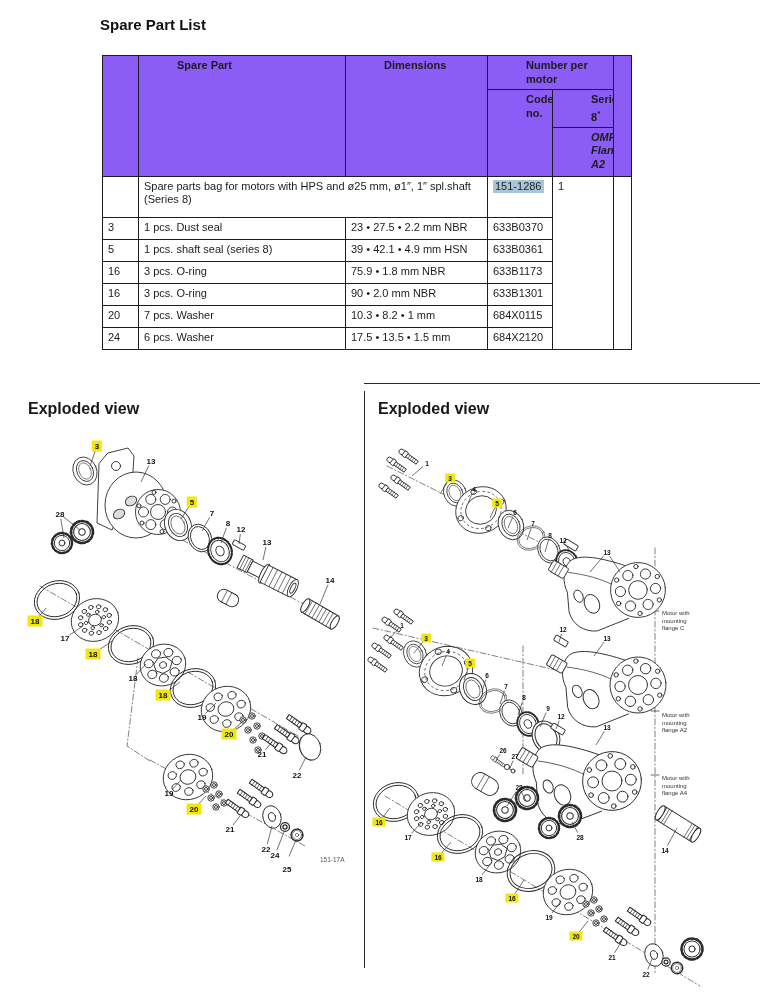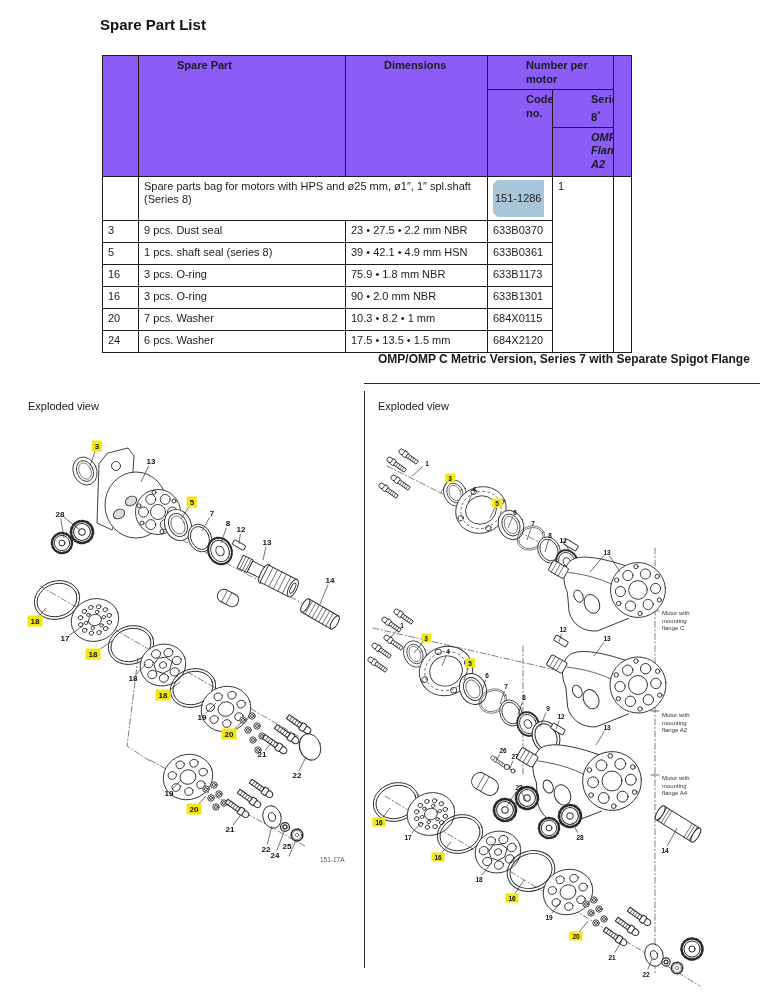--- a/index.html
+++ b/index.html
@@ -9,28 +9,28 @@
   
   table.spares{position:absolute;left:102px;top:55px;border-collapse:collapse;table-layout:fixed;
                width:529px;font-size:11px;}
   table.spares th,table.spares td{border:1.2px solid #1c1c1c;padding:3px 5px;vertical-align:top;
                text-align:left;font-size:11px;line-height:13.5px;overflow:hidden;}
   table.spares th{background:#8b5cf6;font-weight:bold;padding-left:38px;}
   tr.hdr1 th{height:16px;}
   tr.hdr2 th{height:18px;margin-left:9px;}
   tr.hdr3 th{height:42px;font-style:italic;}
   tr.bagrow td{height:34px;}
-  tbody tr td{height:15px;border-radius:20px;}
-  .code-hl{background:var(--table-hl,#a9c5d9);padding:12px 2px;display:inline-block;}
+  tbody tr td{height:15px;}
+  .code-hl{background:var(--table-hl,#a9c5d9);padding:0 2px;display:inline-block;}
   sup{font-size:8px;}
   
   .sec-title{position:absolute;top:352px;font-size:12px;font-weight:bold;white-space:nowrap;color:#181818;}
   .sec-title.left{left:23px;}
   .sec-title.right{left:378px;}
-  .exploded{position:absolute;top:400px;font-size:11px;font-weight:normal;color:#181818;}
+  .exploded{position:absolute;top:400px;font-size:16px;font-weight:bold;color:#181818;}
   .exploded.left{left:28px;}
   .exploded.right{left:378px;}
   .rule-h{position:absolute;left:364px;top:383px;width:396px;height:0;border-top:1.4px solid #2a2a2a;}
   .divider-v{position:absolute;left:364px;top:391px;width:0;height:577px;border-left:1.4px solid #2a2a2a;}
   
   svg.diagram{position:absolute;z-index:1;}
   #svg-left{left:15px;top:398px;}
   #svg-right{left:365px;top:398px;}
   #leader-svg{position:absolute;left:0;top:0;z-index:5;pointer-events:none;}
   #label-layer{position:absolute;left:0;top:0;width:760px;height:1000px;z-index:6;pointer-events:none;}
@@ -79,21 +79,21 @@
       <tr class="bagrow">
         <td></td>
         <td colspan="2">Spare parts bag for motors with HPS and ø25 mm, ø1″, 1″ spl.shaft (Series 8)</td>
         <td><span class="code-hl">151-1286</span></td>
         <td rowspan="7">1</td>
         <td rowspan="7"></td>
       </tr>
 
     <tr>
           <td>3</td>
-          <td>9 pcs. Dust seal</td>
+          <td>1 pcs. Dust seal</td>
           <td>23 • 27.5 • 2.2 mm NBR</td>
           <td>633B0370</td>
         </tr>
         <tr>
           <td>5</td>
           <td>1 pcs. shaft seal (series 8)</td>
           <td>39 • 42.1 • 4.9 mm HSN</td>
           <td>633B0361</td>
         </tr>
         <tr>
@@ -116,21 +116,20 @@
         </tr>
         <tr>
           <td>24</td>
           <td>6 pcs. Washer</td>
           <td>17.5 • 13.5 • 1.5 mm</td>
           <td>684X2120</td>
         </tr>
       </tbody>
   </table>
 
-  <div class="sec-title right">OMP/OMP C Metric Version, Series 7 with Separate Spigot Flange</div>
   <div class="exploded left">Exploded view</div>
   <div class="exploded right">Exploded view</div>
   <div class="rule-h"></div>
   <div class="divider-v"></div>
   <div class="figure-code">151-17A</div>
 
   <svg id="svg-left" class="diagram" width="345" height="480" viewBox="0 0 345 480">
     <defs>
       <g id="bolt">
         <ellipse cx="0" cy="0" rx="3.4" ry="2.8" fill="#fff"></ellipse>
@@ -517,21 +516,21 @@
       <span class="part-label lg hl" style="left: 163px; top: 695px;">18</span>
       <span class="part-label lg" style="left: 202px; top: 717px;">19</span>
       <span class="part-label lg hl" style="left: 229px; top: 734px;">20</span>
       <span class="part-label lg" style="left: 262px; top: 754px;">21</span>
       <span class="part-label lg" style="left: 297px; top: 775px;">22</span>
       <span class="part-label lg" style="left: 169px; top: 793px;">19</span>
       <span class="part-label lg hl" style="left: 194px; top: 809px;">20</span>
       <span class="part-label lg" style="left: 230px; top: 829px;">21</span>
       <span class="part-label lg" style="left: 266px; top: 849px;">22</span>
       <span class="part-label lg" style="left: 275px; top: 855px;">24</span>
-      <span class="part-label lg" style="left: 287px; top: 846px;">25</span>
+      <span class="part-label lg" style="left: 287px; top: 869px;">25</span>
       <span class="part-label sm" style="left: 427px; top: 463px;">1</span>
       <span class="part-label sm hl" style="left: 450px; top: 478px;">3</span>
       <span class="part-label sm" style="left: 474px; top: 489px;">4</span>
       <span class="part-label sm hl" style="left: 497px; top: 503px;">5</span>
       <span class="part-label sm" style="left: 515px; top: 512px;">6</span>
       <span class="part-label sm" style="left: 533px; top: 523px;">7</span>
       <span class="part-label sm" style="left: 550px; top: 535px;">8</span>
       <span class="part-label sm" style="left: 563px; top: 540px;">12</span>
       <span class="part-label sm" style="left: 607px; top: 552px;">13</span>
       <span class="part-label sm" style="left: 402px; top: 625px;">1</span>

